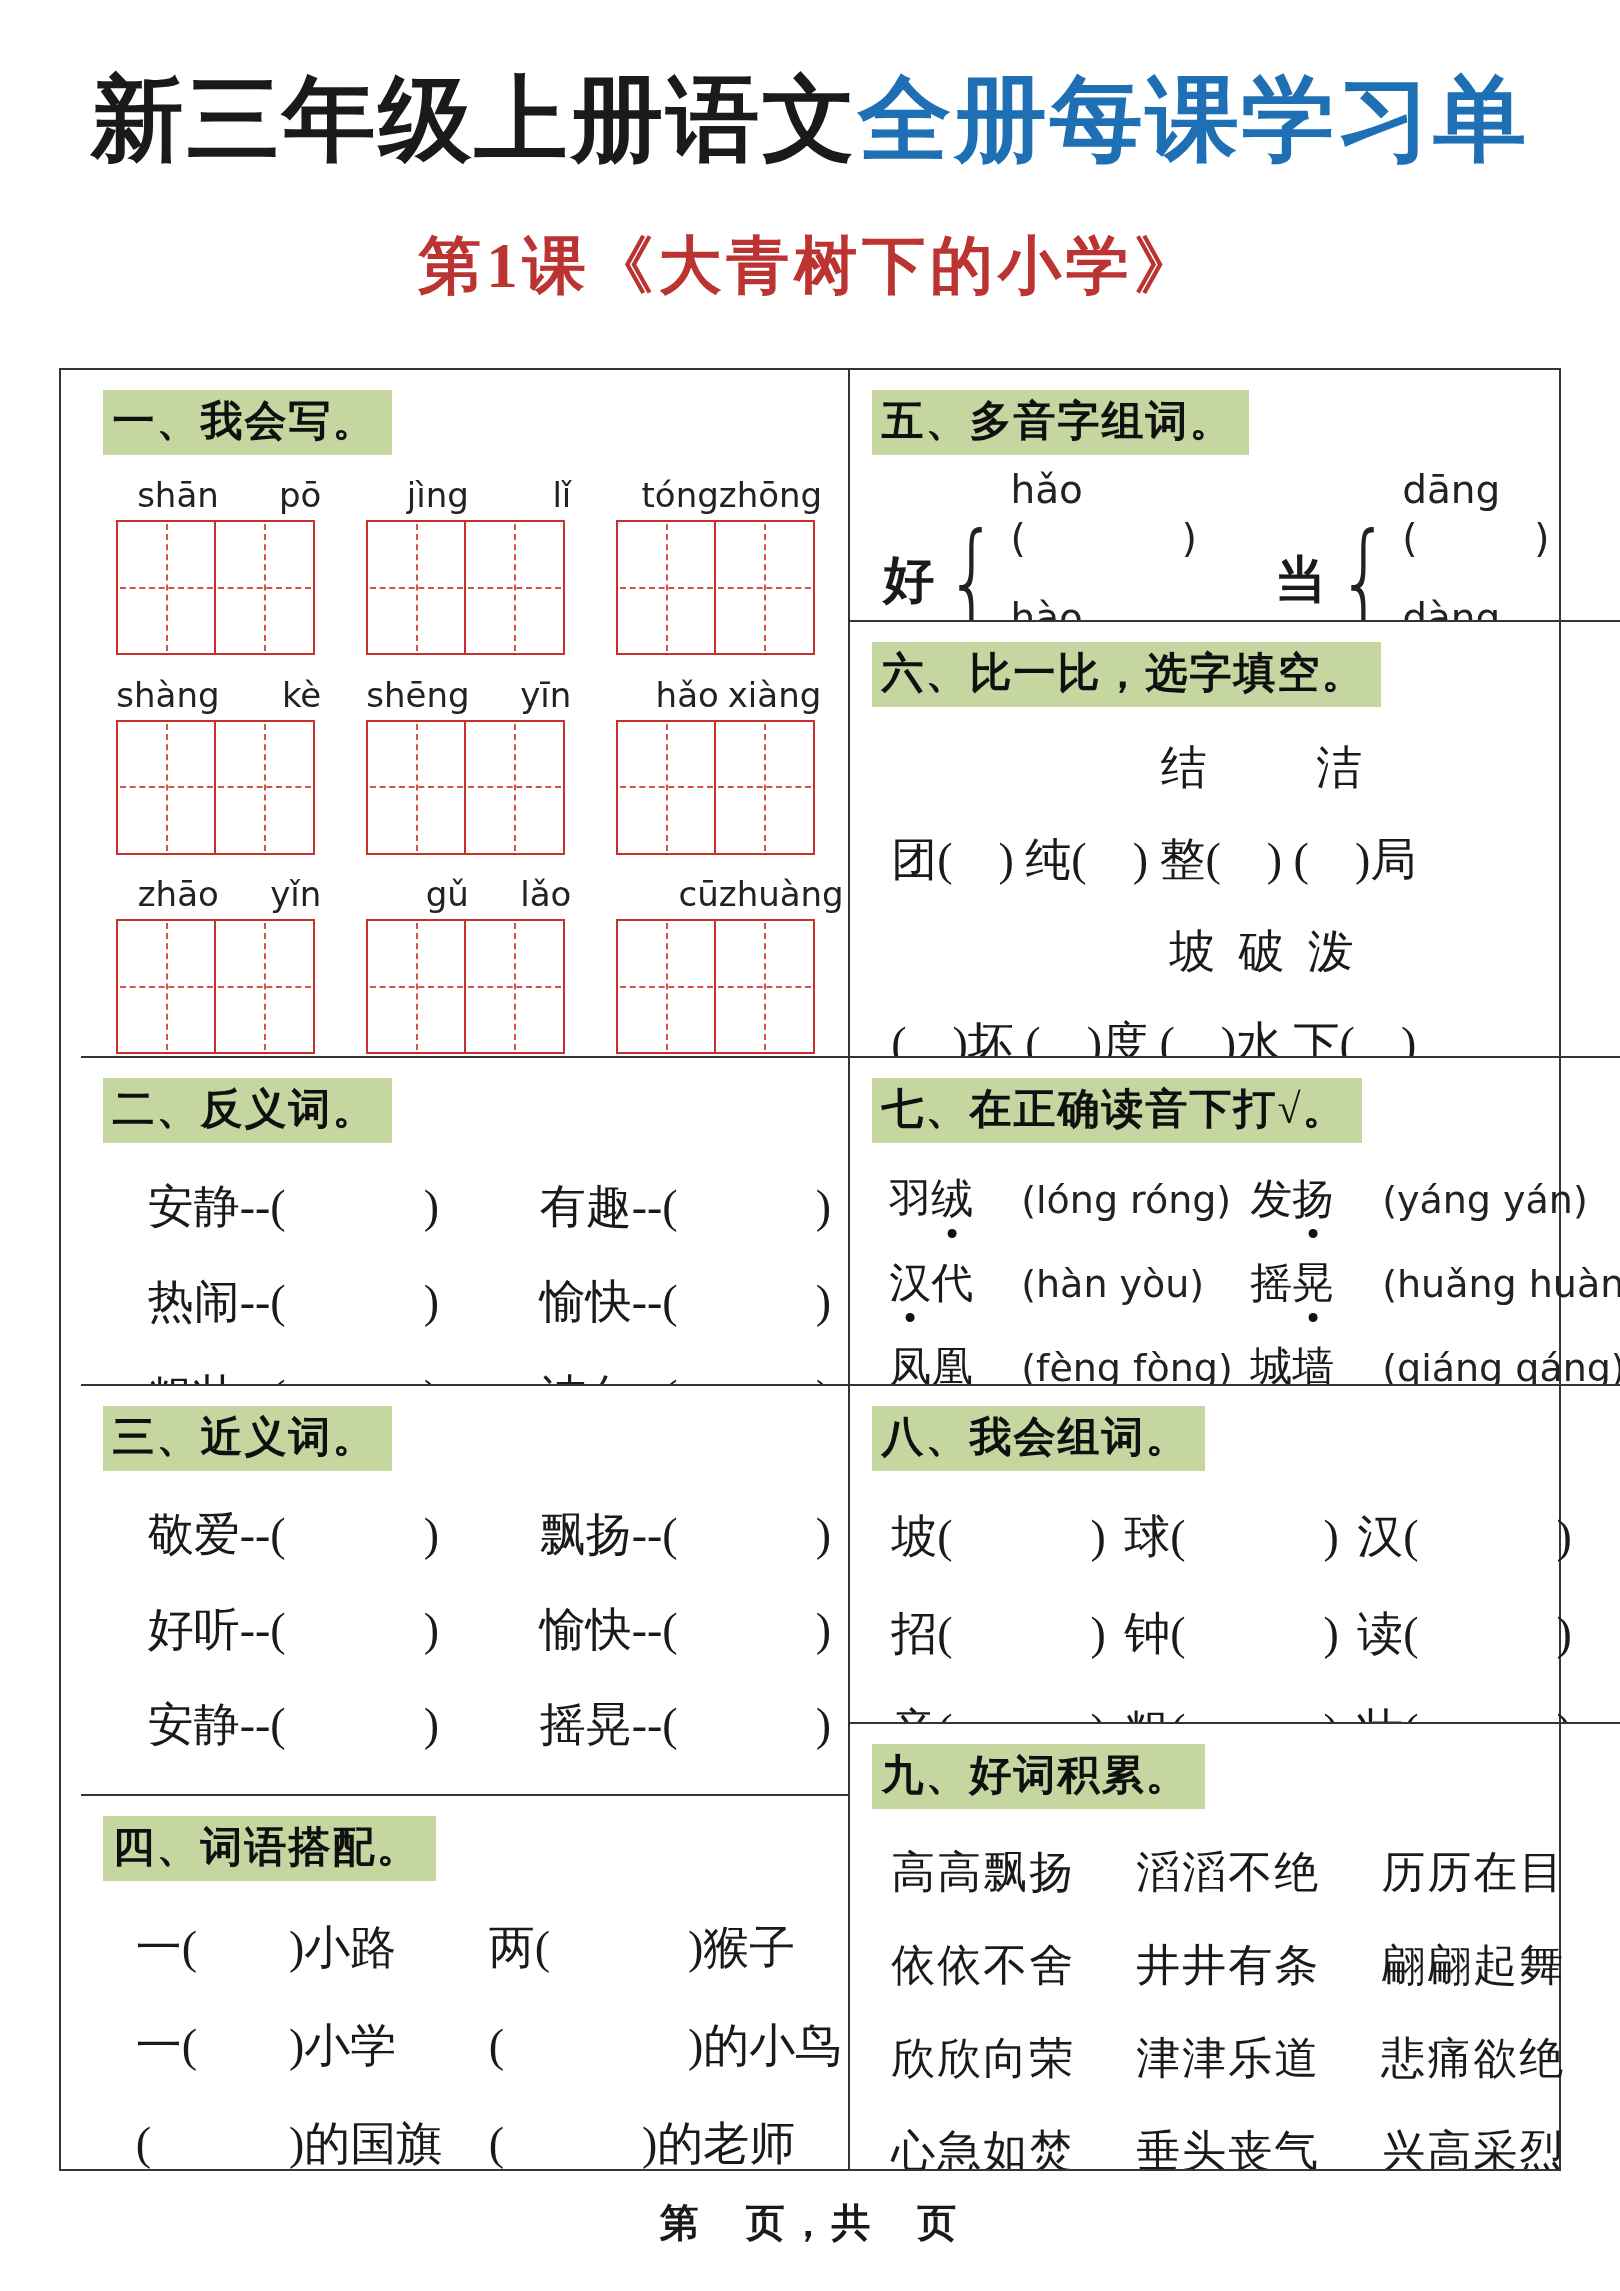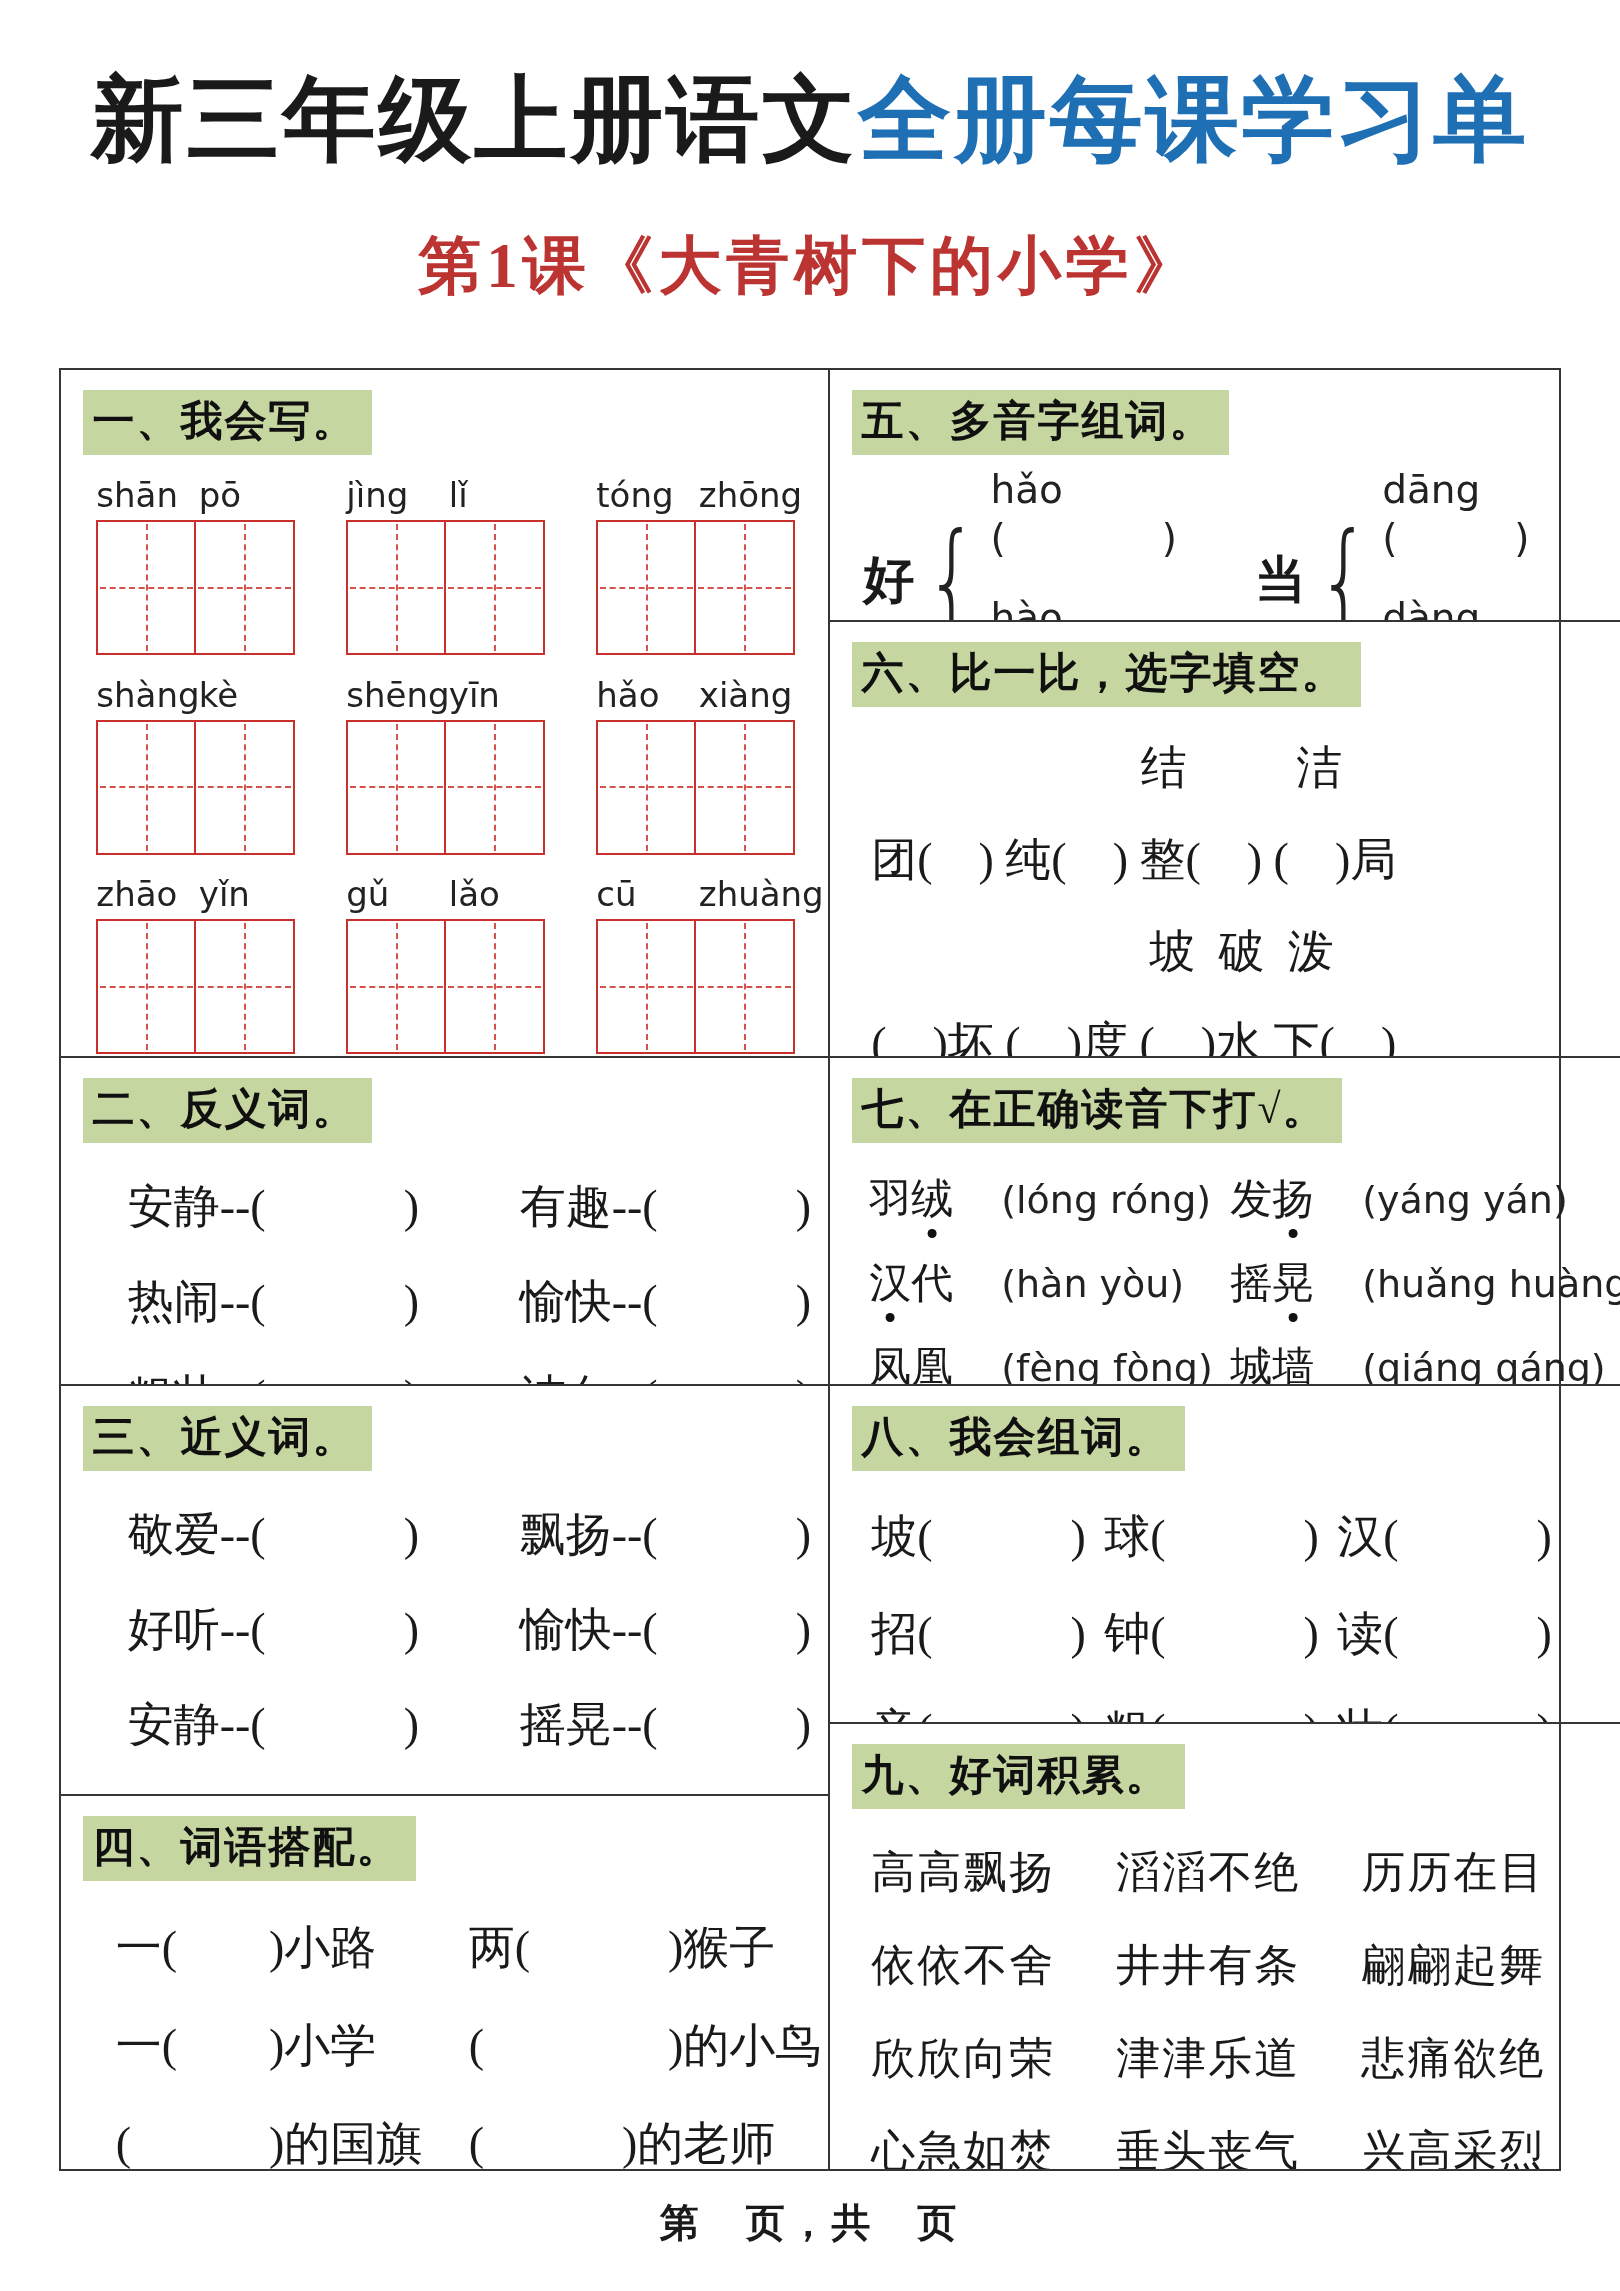--- a/index.html
+++ b/index.html
@@ -15,21 +15,21 @@
     white-space:nowrap;
   }
   .page-title .blue { color:#1f6fb5; }
   .subtitle {
     position:absolute; top:223px; left:0; width:100%;
     text-align:center; font-size:63px; font-weight:bold; color:#bb3431;
     letter-spacing:4.9px; white-space:nowrap;
   }
   .sheet {
     position:absolute; left:59px; top:368px; width:1502px; height:1803px;
-    border:2.9px solid #353535; display:flex;
+    border:2.9px solid #353535; display:flex;padding-left:20px;
   }
   .col { display:flex; flex-direction:column; }
   .col-left  { width:769px; border-right:2.9px solid #353535; }
   .col-right { flex:1; }
   .cell { position:relative; padding:9.8px 15.7px; overflow:hidden; }
   .cell + .cell { border-top:2.9px solid #353535; }
   .col-left  .cell:nth-child(1){ height:686px; }
   .col-left  .cell:nth-child(2){ height:328px; }
   .col-left  .cell:nth-child(3){ height:410px; }
   .col-left  .cell:nth-child(4){ flex:1; }
@@ -43,21 +43,21 @@
     font-size:42px; font-weight:bold; line-height:1.15;
     padding:7.8px 15.7px 9.8px 9.8px; margin:9.8px 0 0 5.9px; letter-spacing:2px;
   }
   
   .sec1-row { display:flex; gap:45px; margin:12.7px 0 0 19.6px; }
   .wg { width:205px; }
   .wg-pinyin {
     display:flex; height:47px; align-items:flex-end; margin-bottom:4.9px;
     font-family:"DejaVu Sans",sans-serif; font-size:34px; color:#222;
   }
-  .wg-pinyin span { width:50%; text-align:left; }
+  .wg-pinyin span { width:50%; text-align:right; }
   .tzg { display:flex; }
   .tzg-sq { width:101px; height:135px; border:2.9px solid #c9302c; position:relative; background:#fff; }
   .tzg-sq + .tzg-sq { margin-left:-2.9px; }
   .tzg-sq::before {
     content:""; position:absolute; top:2px; bottom:2px; left:50%;
     border-left:2px dashed #d4524c; transform:translateX(-1px);
   }
   .tzg-sq::after {
     content:""; position:absolute; left:2px; right:2px; top:50%;
     border-top:2px dashed #d4524c; transform:translateY(-1px);

